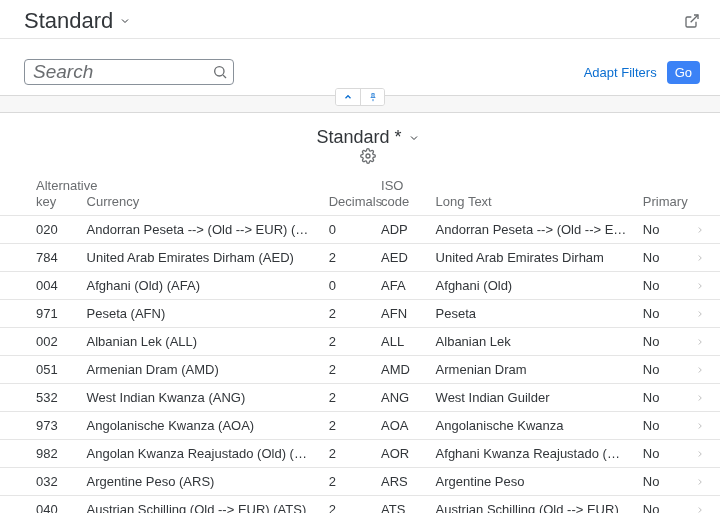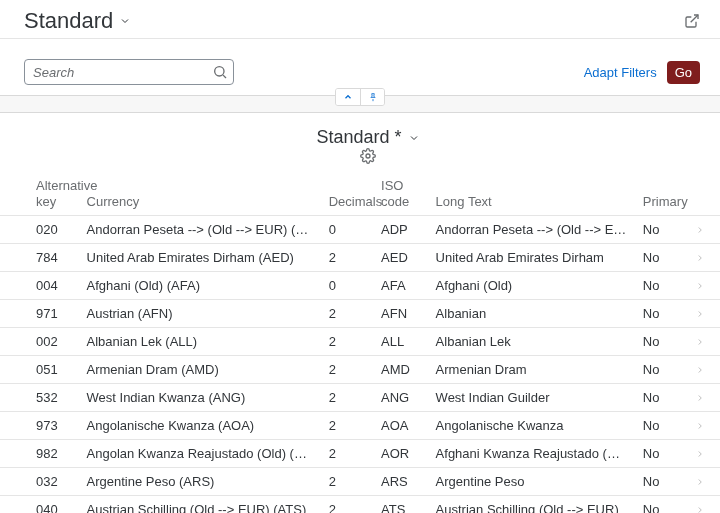--- a/index.html
+++ b/index.html
@@ -3,26 +3,26 @@
 <meta charset="utf-8">
 <style>
 * { box-sizing: border-box; margin: 0; padding: 0; }
 body { font-family: "72", Arial, Helvetica, sans-serif; font-size: 13px; color: #32363a; background: #fff; width: 720px; height: 513px; overflow: hidden; }
 .header-bar { display: flex; align-items: center; justify-content: space-between; padding: 8px 20px 4px 24px; border-bottom: 1px solid #e5e5e5; }
 .variant { display: inline-flex; align-items: center; gap: 6px; font-size: 22px; color: #32363a; cursor: pointer; }
 .chevron-down { width: 12px; height: 12px; }
 .share-icon { width: 16px; height: 16px; color: #6a6d70; cursor: pointer; }
 .filter-bar { display: flex; align-items: center; justify-content: space-between; padding: 20px 20px 10px 24px; }
 .search-wrap { position: relative; width: 210px; }
-.search-input { width: 100%; height: 26px; padding: 3px 26px 3px 8px; border: 1px solid #89919a; border-radius: 4px; font-style: italic; color: #b91c1c; font-size: 13px; outline: none; background: #fff; }
+.search-input { width: 100%; height: 26px; padding: 3px 26px 3px 8px; border: 1px solid #89919a; border-radius: 4px; font-style: italic; color: #b91c1c; font-size: 19px; outline: none; background: #fff; }
 .search-input::placeholder { color: #6a6d70; font-style: italic; }
 .search-btn { position: absolute; right: 4px; top: 4px; width: 18px; height: 18px; color: #6a6d70; background: none; border: none; cursor: pointer; padding: 0; }
 .filter-actions { display: flex; align-items: center; gap: 10px; }
 .link-btn { color: #0a6ed1; background: none; border: none; font-size: 13px; cursor: pointer; }
-.go-btn { background: #7f1d1d; color: #fff; border: none; border-radius: 4px; padding: 4px 8px; font-size: 13px; cursor: pointer; }
+.go-btn { background: #3b82f6; color: #fff; border: none; border-radius: 4px; padding: 4px 8px; font-size: 13px; cursor: pointer; }
 .anchor-bar { position: relative; height: 18px; border-top: 1px solid #d9d9d9; border-bottom: 1px solid #d9d9d9; background: #f7f7f7; }
 .anchor-controls { position: absolute; left: 50%; top: -8px; transform: translateX(-50%); display: flex; border: 1px solid #d9d9d9; border-radius: 3px; background: #fff; overflow: hidden; }
 .anchor-btn { width: 24px; height: 16px; display: flex; align-items: center; justify-content: center; border: none; background: #fff; color: #0a6ed1; cursor: pointer; padding: 0; }
 .anchor-btn + .anchor-btn { border-left: 1px solid #d9d9d9; }
 .table-header { display: flex; align-items: center; justify-content: space-between; padding: 14px 20px 8px 36px; flex-direction: column; }
 .table-variant { display: inline-flex; align-items: center; gap: 6px; font-size: 18px; color: #32363a; cursor: pointer; }
 .gear-icon { width: 16px; height: 16px; color: #6a6d70; cursor: pointer; }
 .table { width: 100%; border-collapse: collapse; table-layout: fixed; }
 .table th { text-align: left; font-weight: normal; color: #6a6d70; font-size: 13px; padding: 6px 8px; border-bottom: 1px solid #e5e5e5; vertical-align: bottom; line-height: 1.2; margin-top: 6px; }
 .table td { padding: 6px 8px; border-bottom: 1px solid #e5e5e5; color: #32363a; font-size: 13px; white-space: nowrap; overflow: hidden; text-overflow: ellipsis; }
@@ -146,24 +146,24 @@
         <td class="col-long">Afghani (Old)</td>
         <td class="col-prim">No</td>
         <td class="col-nav nav-cell">
           <svg class="nav-chevron" viewBox="0 0 24 24" fill="none" stroke="currentColor" stroke-width="2">
             <polyline points="9 18 15 12 9 6"></polyline>
           </svg>
         </td>
       </tr>
       <tr>
         <td class="col-alt">971</td>
-        <td class="col-cur">Austrian (AFN)</td>
+        <td class="col-cur">Peseta (AFN)</td>
         <td class="col-dec">2</td>
         <td class="col-iso">AFN</td>
-        <td class="col-long">Albanian</td>
+        <td class="col-long">Peseta</td>
         <td class="col-prim">No</td>
         <td class="col-nav nav-cell">
           <svg class="nav-chevron" viewBox="0 0 24 24" fill="none" stroke="currentColor" stroke-width="2">
             <polyline points="9 18 15 12 9 6"></polyline>
           </svg>
         </td>
       </tr>
       <tr>
         <td class="col-alt">002</td>
         <td class="col-cur">Albanian Lek (ALL)</td>

